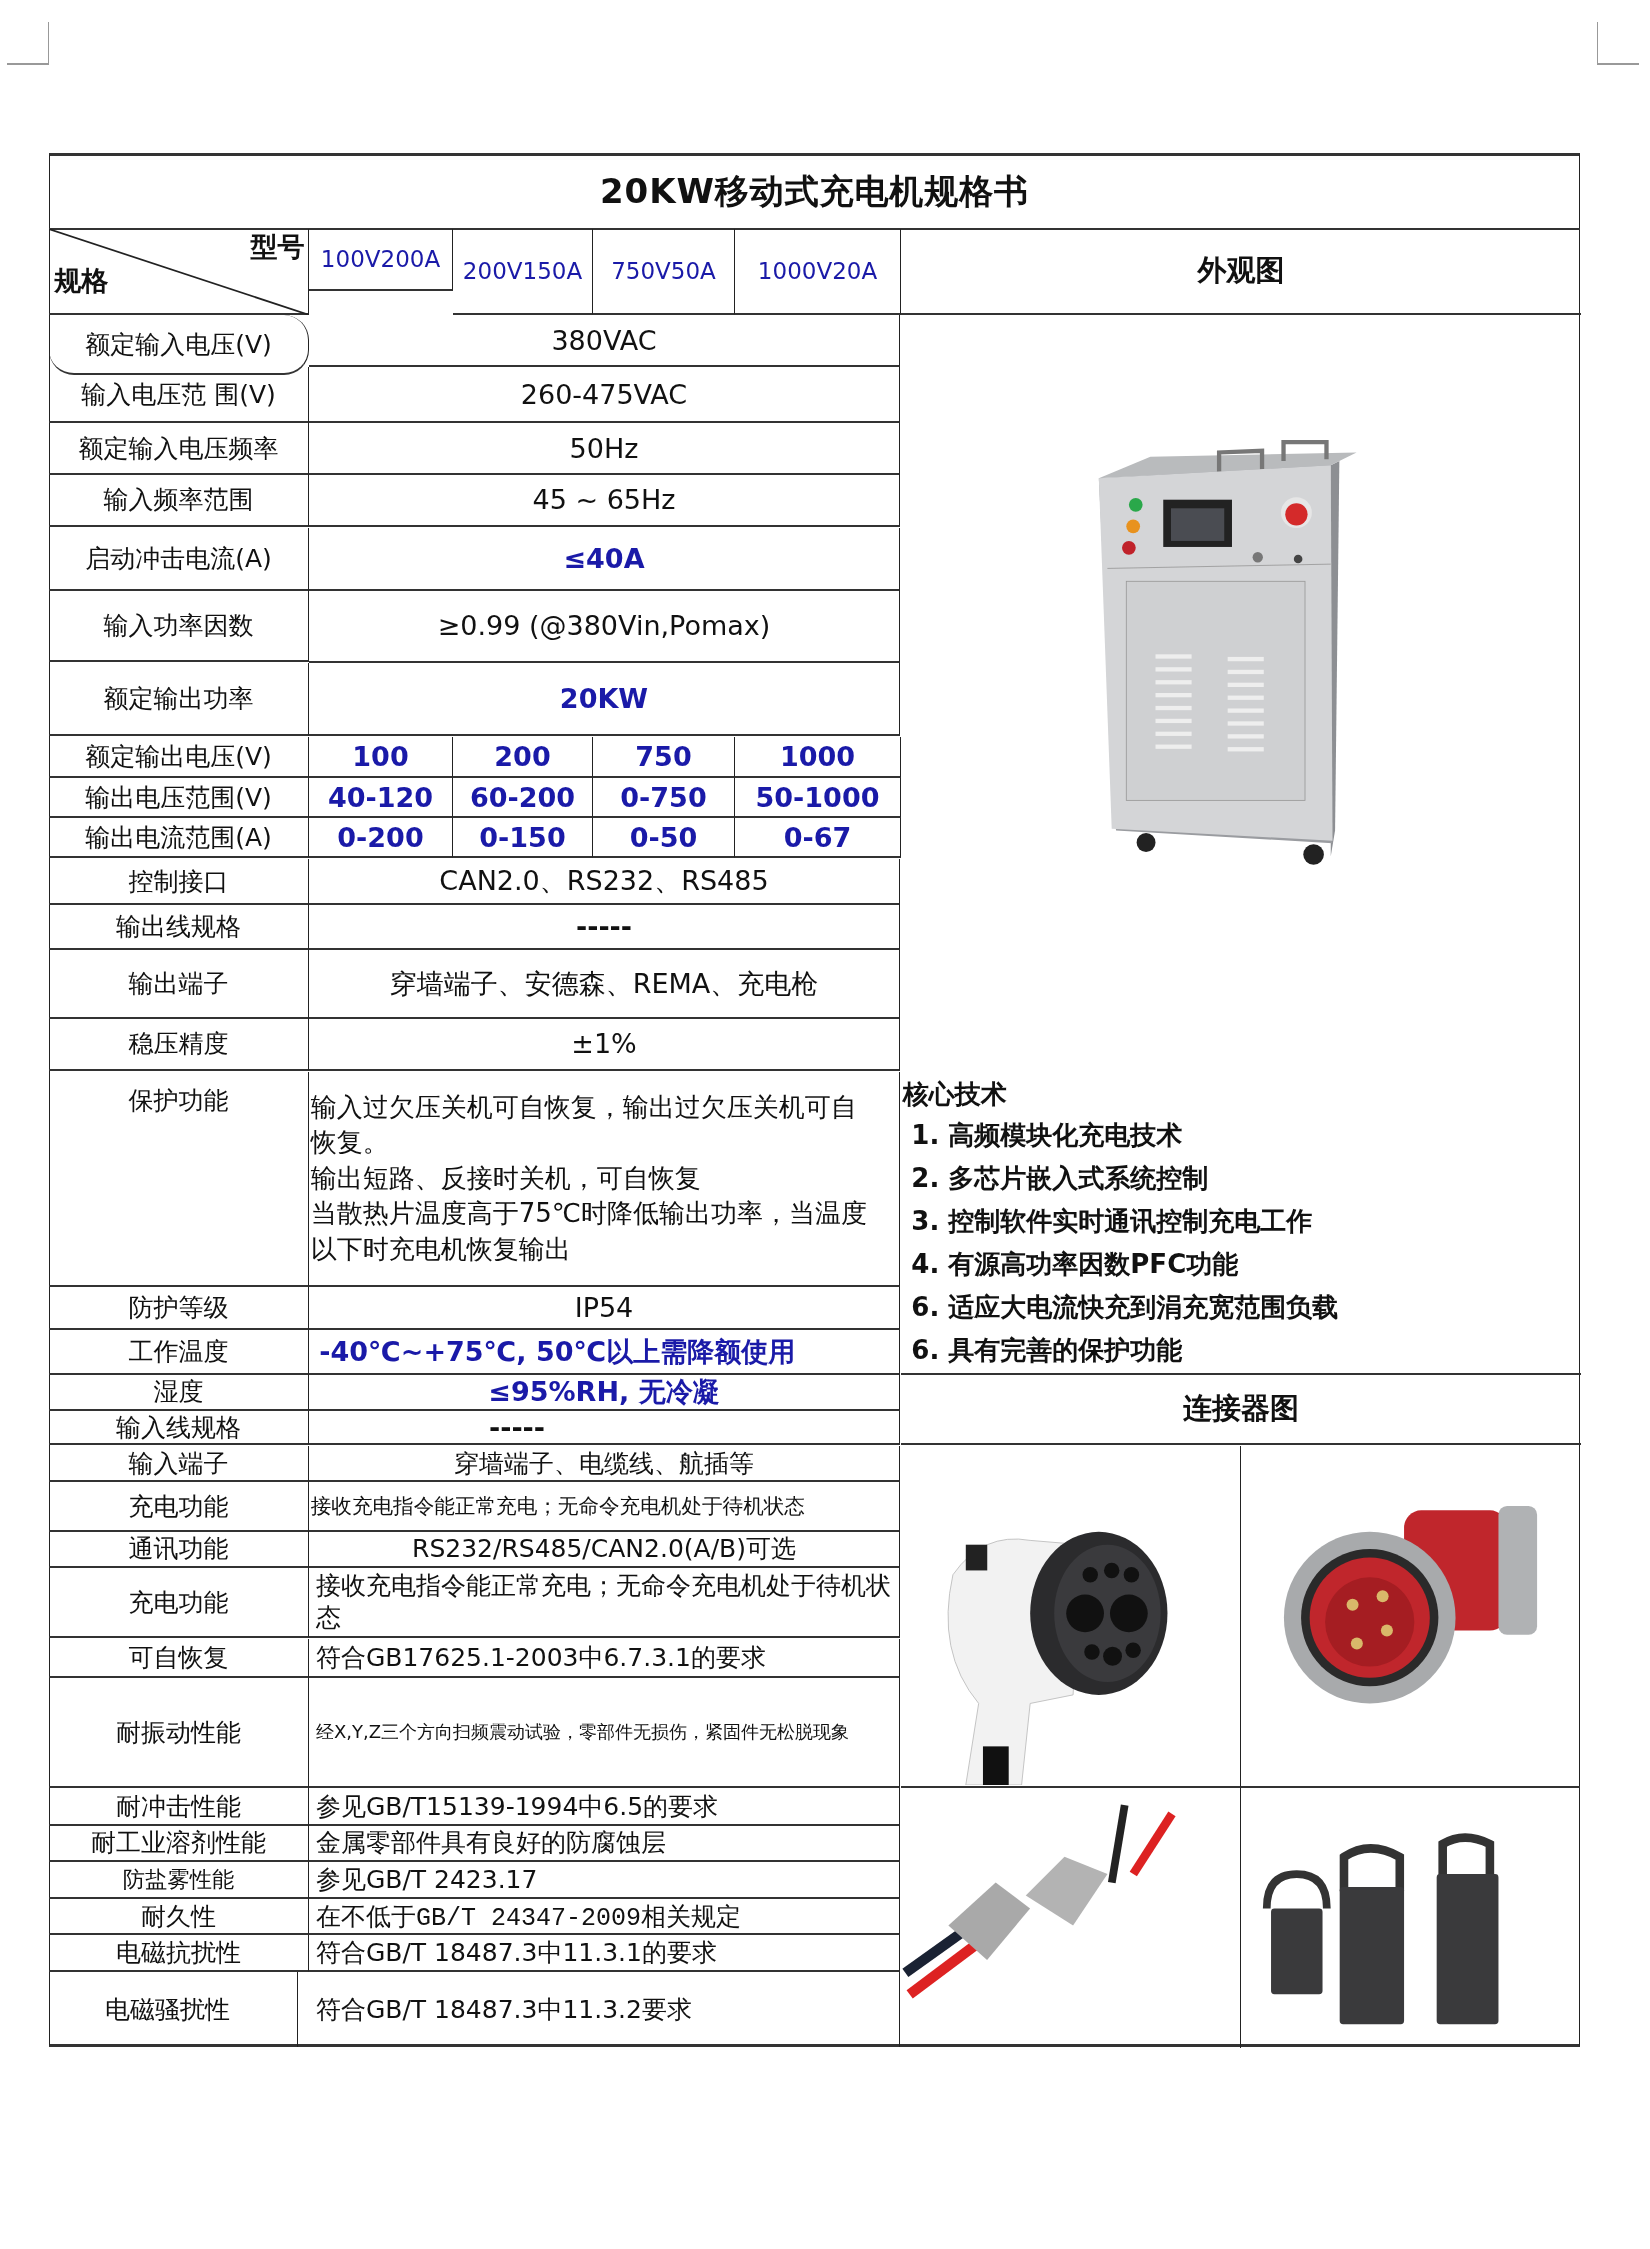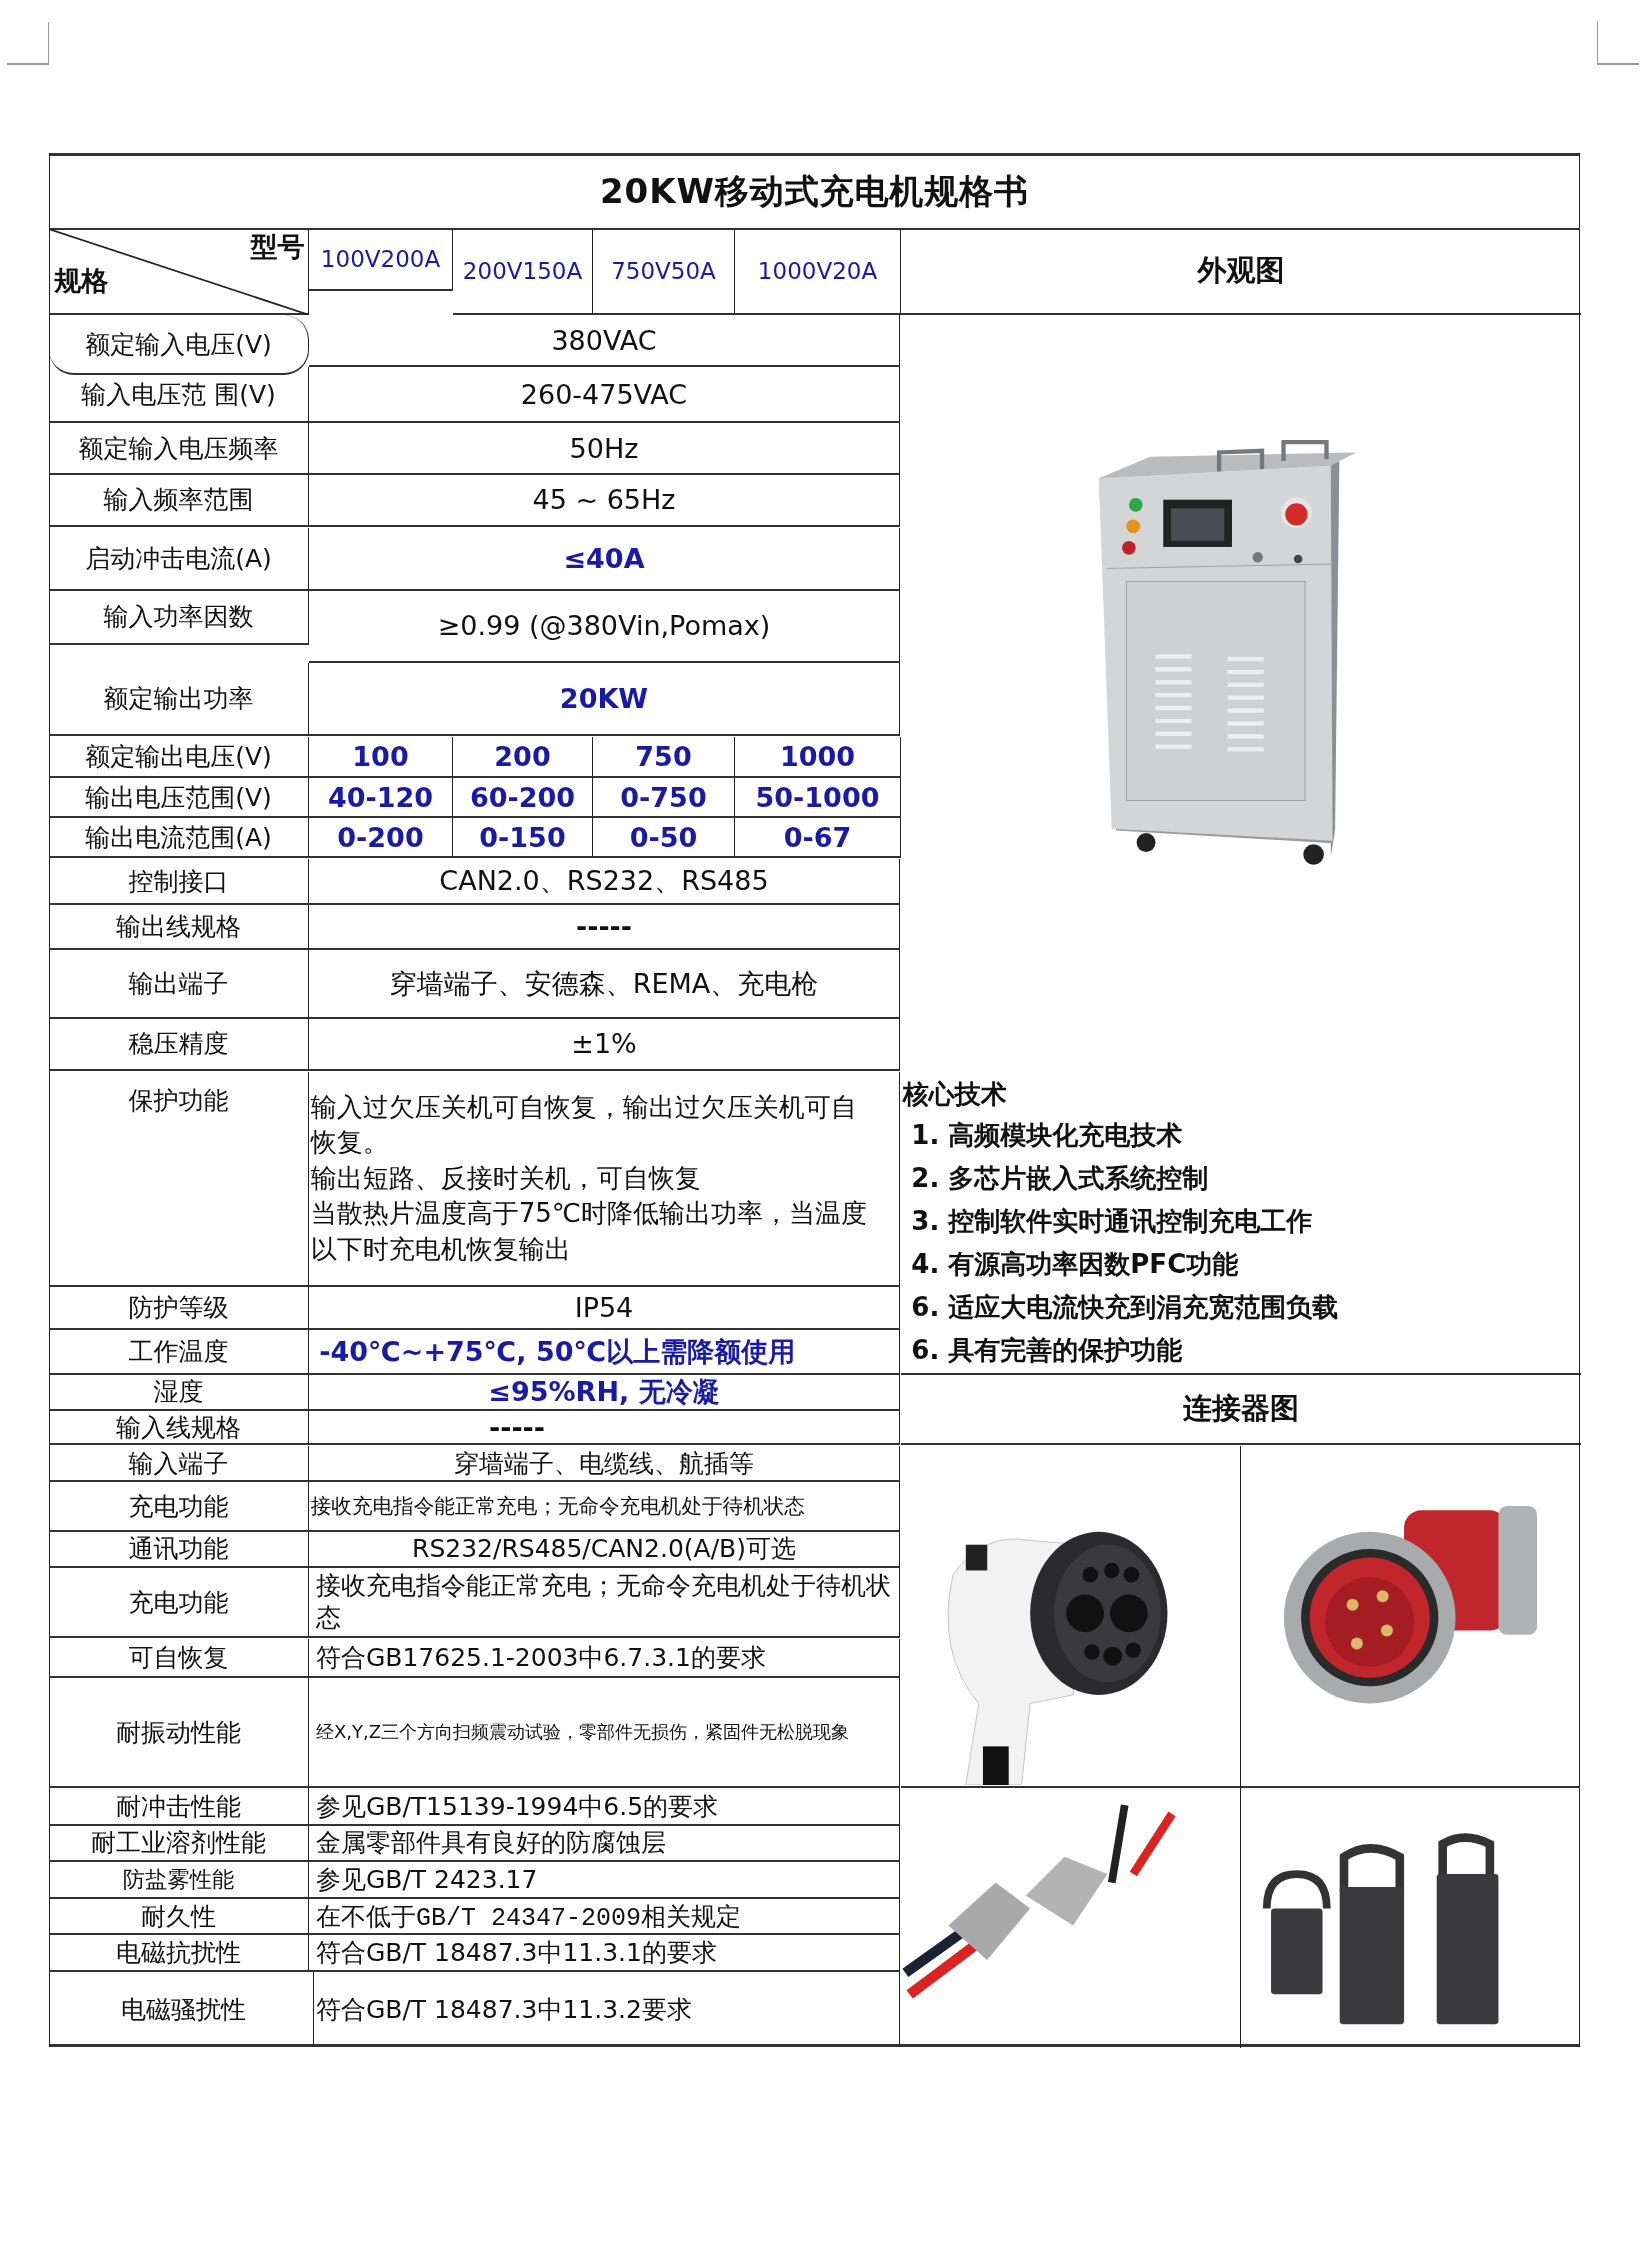--- a/index.html
+++ b/index.html
@@ -49,21 +49,21 @@
   <div class="cell lbl" style="left:49px;top:315px;width:260px;height:60px;border-radius:25px;">额定输入电压(V)</div>
   <div class="cell val" style="left:309px;top:315px;width:591px;height:52px;">380VAC</div>
   <div class="cell lbl" style="left:49px;top:367px;width:260px;height:56px;">输入电压范 围(V)</div>
   <div class="cell val" style="left:309px;top:367px;width:591px;height:56px;">260-475VAC</div>
   <div class="cell lbl" style="left:49px;top:423px;width:260px;height:52px;">额定输入电压频率</div>
   <div class="cell val" style="left:309px;top:423px;width:591px;height:52px;">50Hz</div>
   <div class="cell lbl" style="left:49px;top:474px;width:260px;height:53px;">输入频率范围</div>
   <div class="cell val" style="left:309px;top:474px;width:591px;height:53px;">45 ~ 65Hz</div>
   <div class="cell lbl" style="left:49px;top:528px;width:260px;height:63px;">启动冲击电流(A)</div>
   <div class="cell val blue" style="left:309px;top:528px;width:591px;height:63px;">≤40A</div>
-  <div class="cell lbl" style="left:49px;top:590px;width:260px;height:55px;">输入功率因数</div>
+  <div class="cell lbl" style="left:49px;top:590px;width:260px;height:72px;">输入功率因数</div>
   <div class="cell val" style="left:309px;top:590px;width:591px;height:73px;">≥0.99 (@380Vin,Pomax)</div>
   <div class="cell lbl" style="left:49px;top:663px;width:260px;height:73px;">额定输出功率</div>
   <div class="cell val blue" style="left:309px;top:663px;width:591px;height:73px;">20KW</div>
 
   <div class="cell lbl" style="left:49px;top:737px;width:260px;height:41px;">额定输出电压(V)</div>
   <div class="cell val blue" style="left:309px;top:737px;width:144px;height:41px;">100</div>
   <div class="cell val blue" style="left:453px;top:737px;width:140px;height:41px;">200</div>
   <div class="cell val blue" style="left:593px;top:737px;width:142px;height:41px;">750</div>
   <div class="cell val blue" style="left:735px;top:737px;width:166px;height:41px;">1000</div>
 
@@ -120,21 +120,21 @@
   <div class="cell lbl" style="left:49px;top:1788px;width:260px;height:38px;">耐冲击性能</div>
   <div class="cell left" style="left:309px;top:1788px;width:591px;height:38px;font-size:25px;">参见GB/T15139-1994中6.5的要求</div>
   <div class="cell lbl" style="left:49px;top:1825px;width:260px;height:37px;">耐工业溶剂性能</div>
   <div class="cell left" style="left:309px;top:1825px;width:591px;height:37px;font-size:25px;">金属零部件具有良好的防腐蚀层</div>
   <div class="cell lbl" style="left:49px;top:1862px;width:260px;height:37px;font-size:22.3px;">防盐雾性能</div>
   <div class="cell left" style="left:309px;top:1862px;width:591px;height:37px;font-size:25px;">参见GB/T 2423.17</div>
   <div class="cell lbl" style="left:49px;top:1899px;width:260px;height:36px;">耐久性</div>
   <div class="cell left" style="left:309px;top:1899px;width:591px;height:36px;font-size:25px;font-family:Liberation Mono, monospace;">在不低于GB/T 24347-2009相关规定</div>
   <div class="cell lbl" style="left:49px;top:1935px;width:260px;height:37px;">电磁抗扰性</div>
   <div class="cell left" style="left:309px;top:1935px;width:591px;height:37px;font-size:25px;">符合GB/T 18487.3中11.3.1的要求</div>
-  <div class="cell lbl" style="left:54px;top:1972px;width:260px;height:75px;border-bottom:none;">电磁骚扰性</div>
+  <div class="cell lbl" style="left:38px;top:1972px;width:260px;height:75px;border-bottom:none;">电磁骚扰性</div>
   <div class="cell left" style="left:309px;top:1972px;width:591px;height:75px;font-size:25px;border-bottom:none;">符合GB/T 18487.3中11.3.2要求</div>
 
   <div class="abs" style="left:901px;top:315px;width:680px;height:756px;">
     <svg width="680" height="756" viewBox="0 0 791 880">
 
       <polygon points="500,175 510,170 505,600 500,630" fill="#8d8f93"></polygon>
       <polygon points="230,190 500,172 502,615 250,600" fill="#9a9ca0"></polygon>
 
       <polygon points="230,190 290,165 530,160 500,175" fill="#b9bbbd"></polygon>
 

